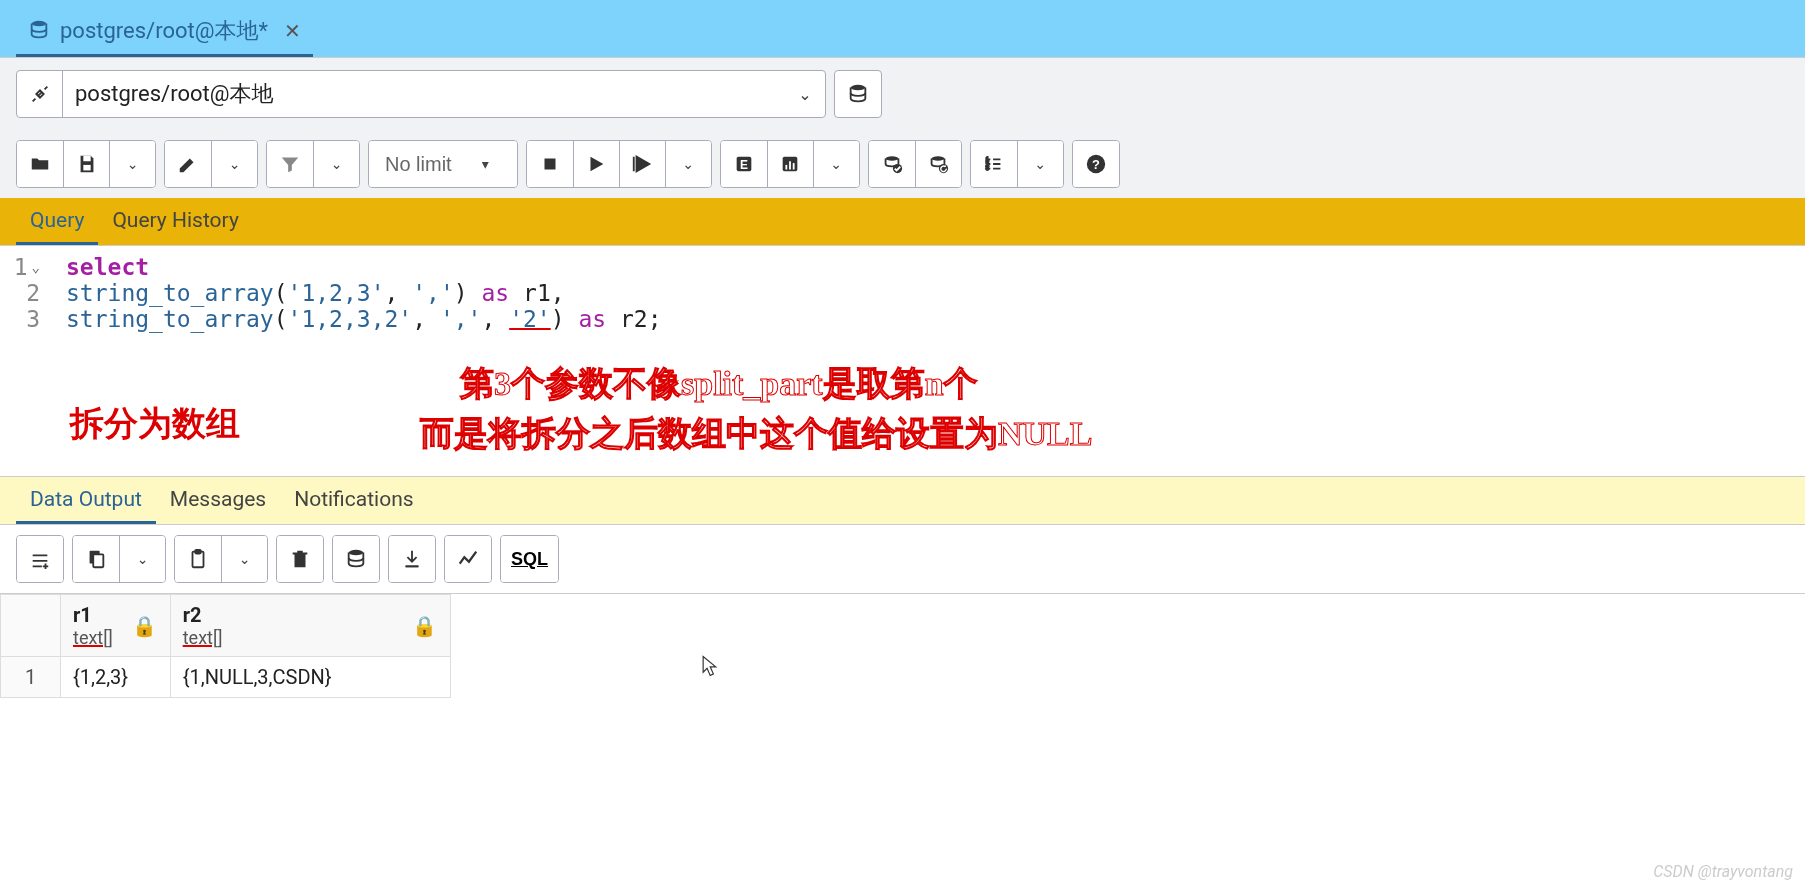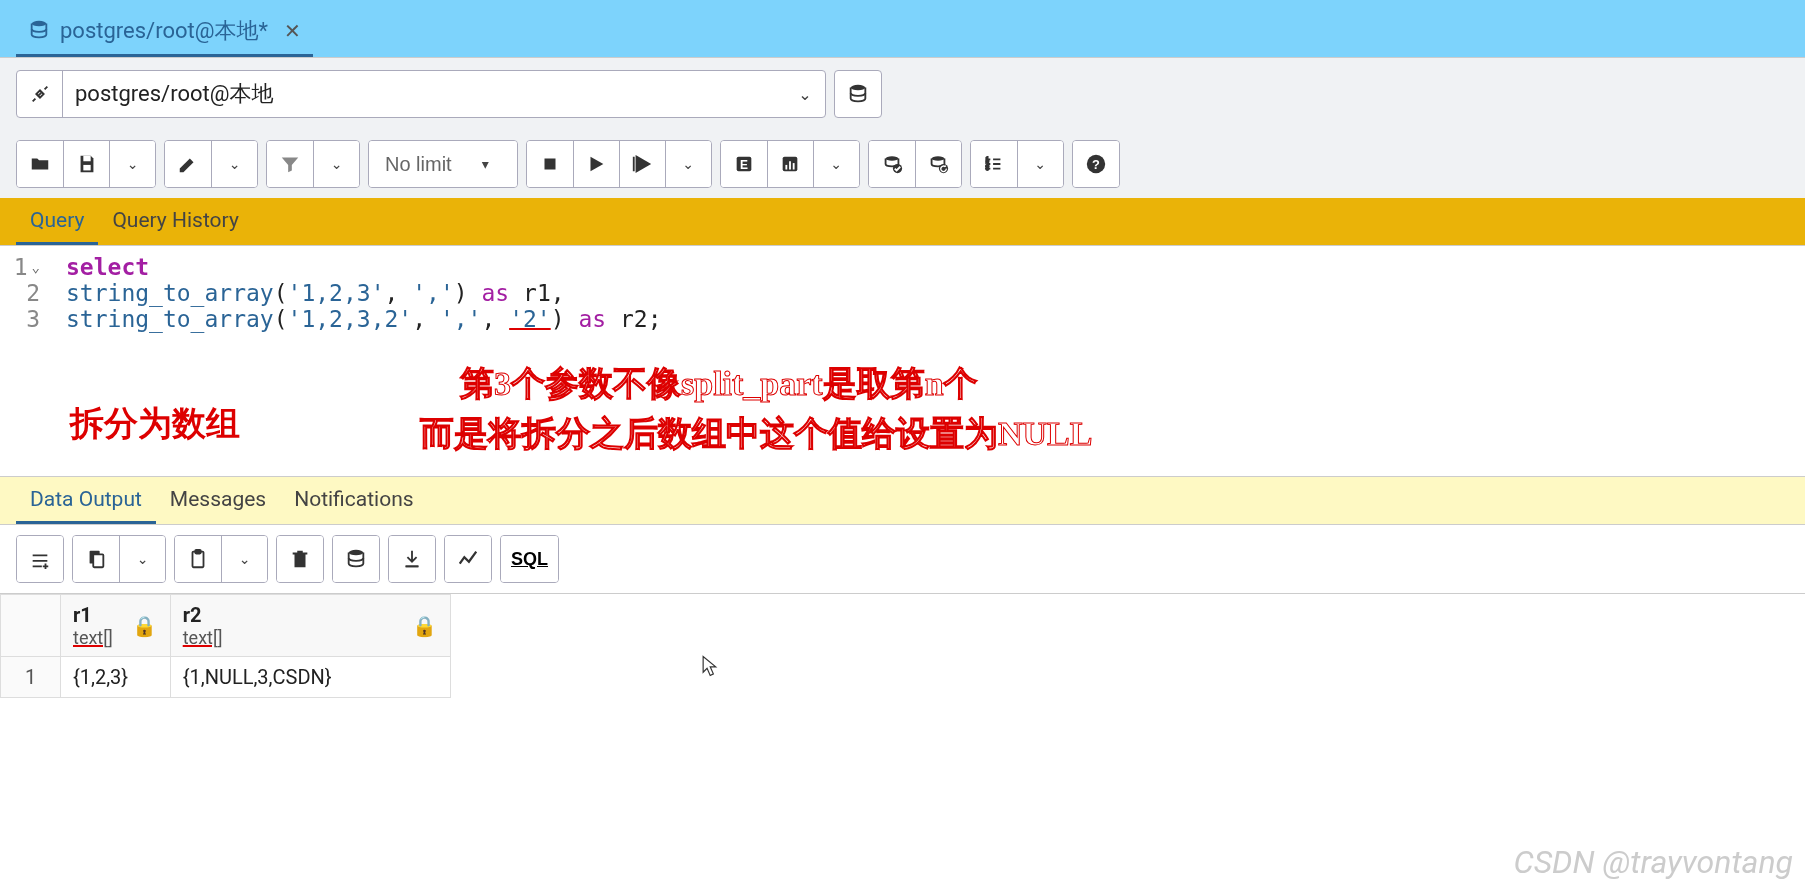--- a/index.html
+++ b/index.html
@@ -53,21 +53,21 @@
     .grid { border-collapse: collapse; }
     .grid th, .grid td { border: 1px solid #ddd; padding: 8px 12px; text-align: left; font-size: 20px; }
     .grid th { background: #f8f8f8; font-weight: normal; position: relative; }
     .grid .rownum { width: 60px; text-align: center; color: #555; background: #fafafa; }
     .col-head { display: flex; align-items: center; justify-content: space-between; gap: 20px; }
     .col-name { font-weight: bold; }
     .col-type { font-size: 18px; color: #555; }
     .col-type-underline { text-decoration: underline; text-decoration-color: #d00; text-decoration-thickness: 2px; }
     .lock { color: #555; }
     
-    .watermark { position: absolute; right: 12px; bottom: 6px; color: #ccc; font-style: italic; font-size: 32px; }
+    .watermark { position: absolute; right: 12px; bottom: 6px; color: #ccc; font-style: italic; font-size: 16px; }
     
     svg { width: 22px; height: 22px; }
     .cursor-arrow { position: absolute; left: 700px; top: 655px; pointer-events: none; }
   </style>
 </head>
 <body>
 
 <div class="tab-bar">
   <div class="tab tab-active">
     <span class="db-icon">

